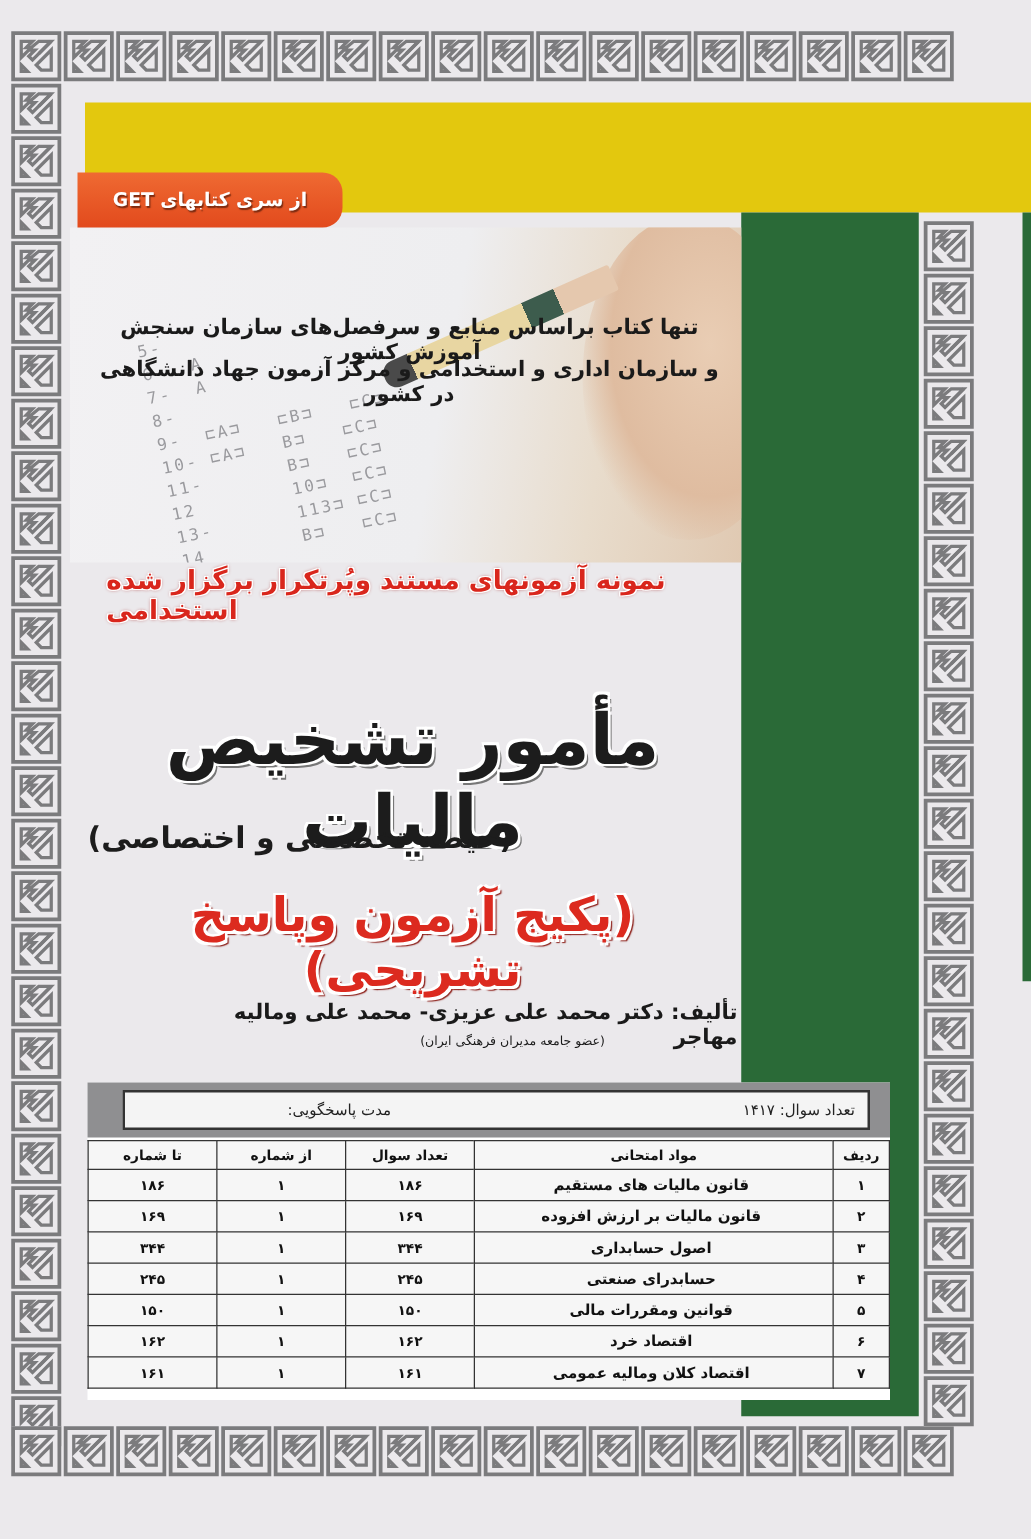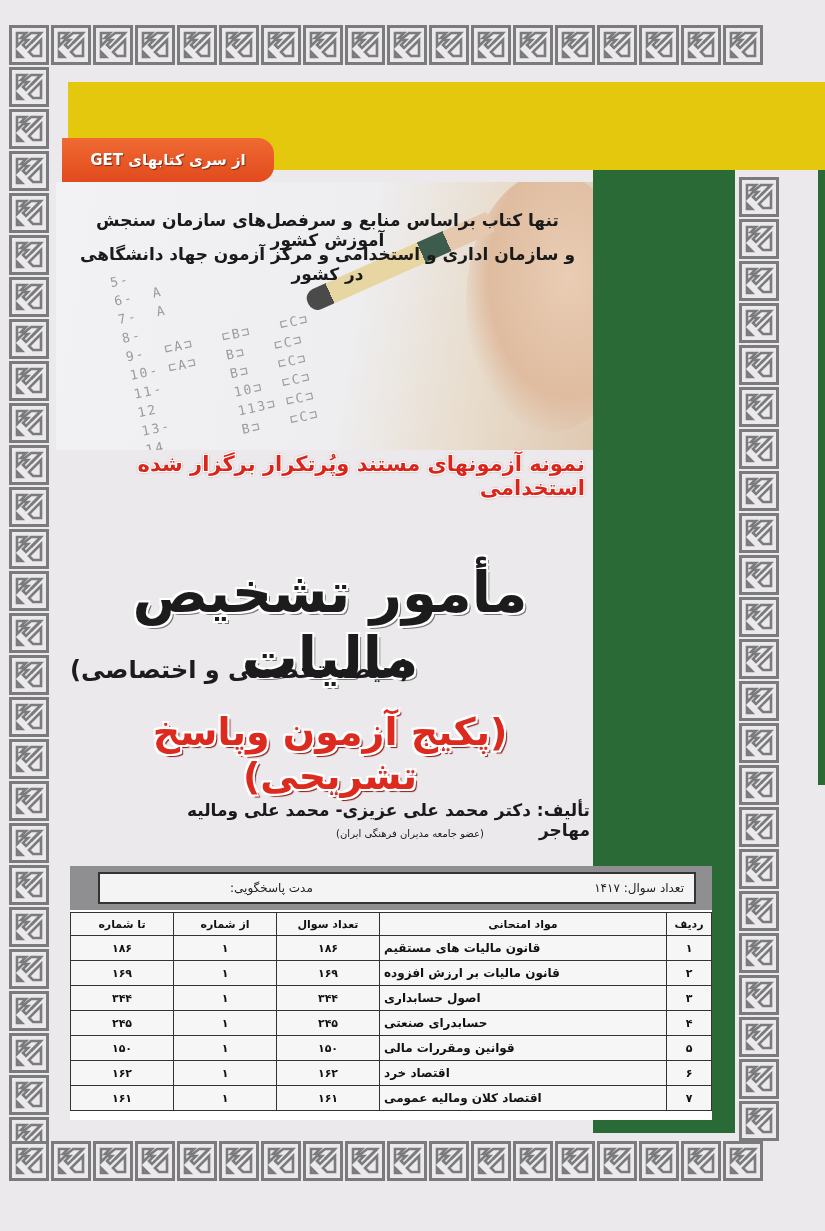--- a/index.html
+++ b/index.html
@@ -41,24 +41,24 @@
   .orange-tag {
     left:62px; top:138px; width:212px; height:44px;
     background:linear-gradient(180deg,#ef6a32,#e24a1d);
     border-radius:0 16px 16px 0;
     display:flex; align-items:center; justify-content:center;
     color:#fff; font-weight:bold; font-size:15px; direction:rtl;
     text-shadow:1px 1px 1px #7a2a10;
   }
   .tagline {
     left:70px; width:515px; text-align:center; direction:rtl;
-    font-weight:bold; font-size:17px; color:#1a1a1a;
+    font-weight:bold; font-size:17px; color:#1a1a1a;margin-top:42px;
   }
   .red-subtitle {
-    left:85px; top:452px; width:500px; text-align:right; direction:rtl;
+    left:85px; top:452px; width:500px; text-align:left; direction:rtl;
     font-weight:bold; font-size:21px; color:#d9261c;
     text-shadow:-1px -1px 0 #fff,1px -1px 0 #fff,-1px 1px 0 #fff,1px 1px 0 #fff,0 0 3px #a33;
   }
   .main-title {
     left:70px; top:560px; width:520px; text-align:center; direction:rtl;
     font-weight:bold; font-size:56px; color:#1c1c1c;
     text-shadow:-2px -2px 0 #fff,2px -2px 0 #fff,-2px 2px 0 #fff,2px 2px 0 #fff,0 0 0 #000, 3px 3px 0 #777;
   }
   .sub-title {
     left:70px; top:656px; width:520px; text-align:left; direction:rtl;
@@ -90,21 +90,21 @@
     box-sizing:border-box; display:flex; direction:rtl; align-items:center;
     justify-content:space-between; padding:0 10px; font-size:12px; color:#222;
   }
   table.exams {
     position:absolute; left:0; top:46px; width:642px; border-collapse:collapse;
     direction:rtl; font-size:11px; color:#111; background:#f6f6f6;
   }
   table.exams th, table.exams td {
     border:1.5px solid #333; height:24px; text-align:center; font-weight:bold; padding:0 4px;
   }
-  table.exams td.subject { text-align:left; padding-right:8px; font-size:12px; }
+  table.exams td.subject { text-align:center; padding-right:8px; font-size:12px; }
   table.exams th { font-size:11px; height:22px; }
 </style>
 </head>
 <body>
 
 <div class="tile-row" style="left:8px; top:24px;" id="top-row">
     <div class="tile">
       <svg viewBox="0 0 30 30" fill="none" stroke="#7b7b7d" stroke-width="2.6" stroke-linejoin="miter">
         <path d="M3 3 H12 L7 8 H11 L17 3 H27 L12 18 L9 15 L14 10 H9 L3 16 Z"></path>
         <path d="M27 10 L15 22 L19 26 H27 Z"></path>

